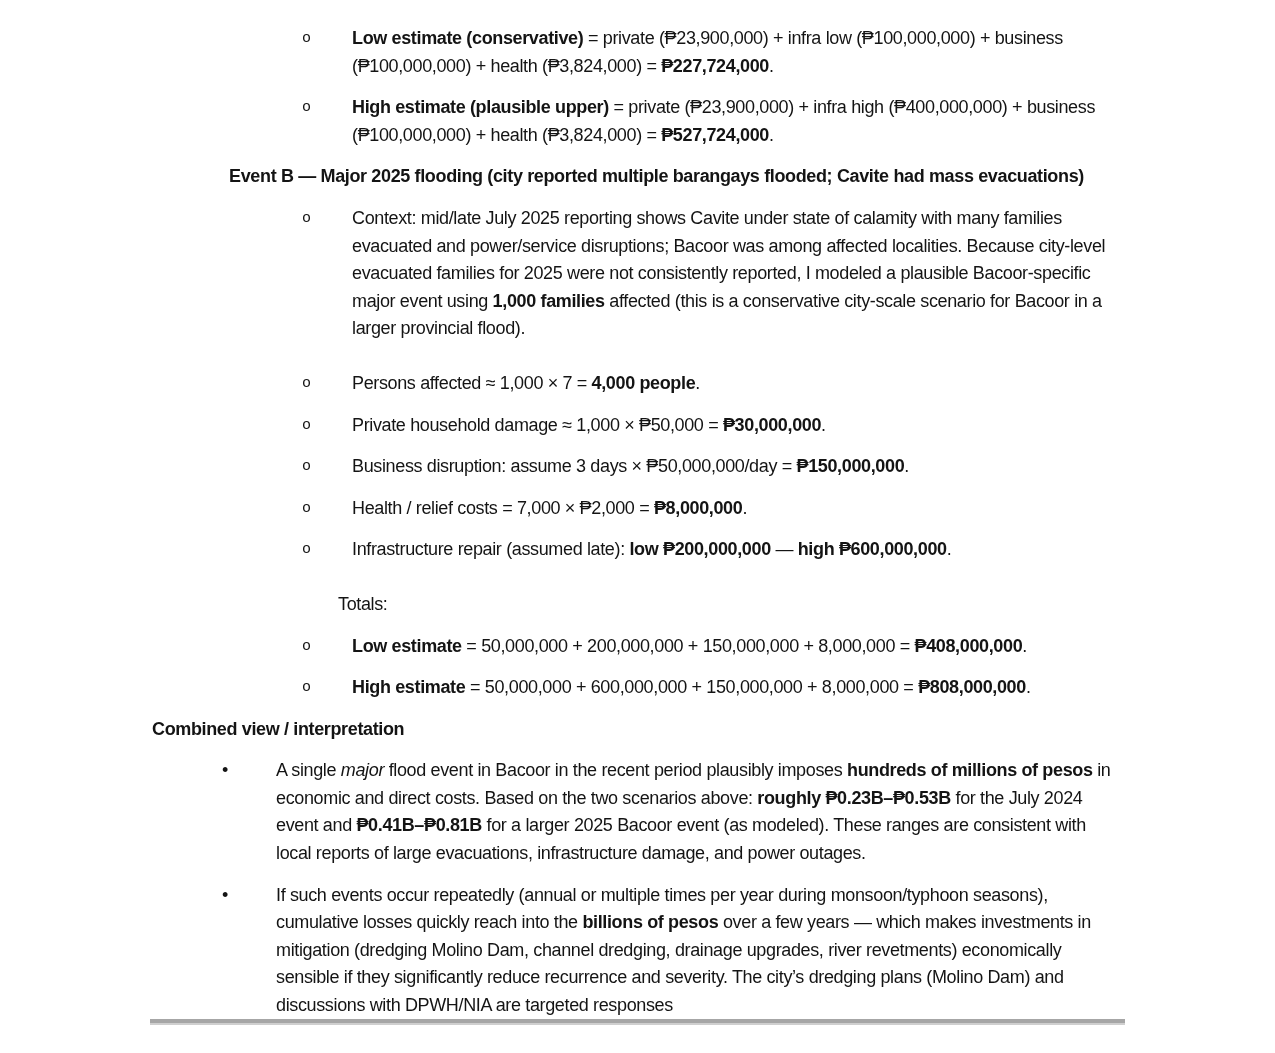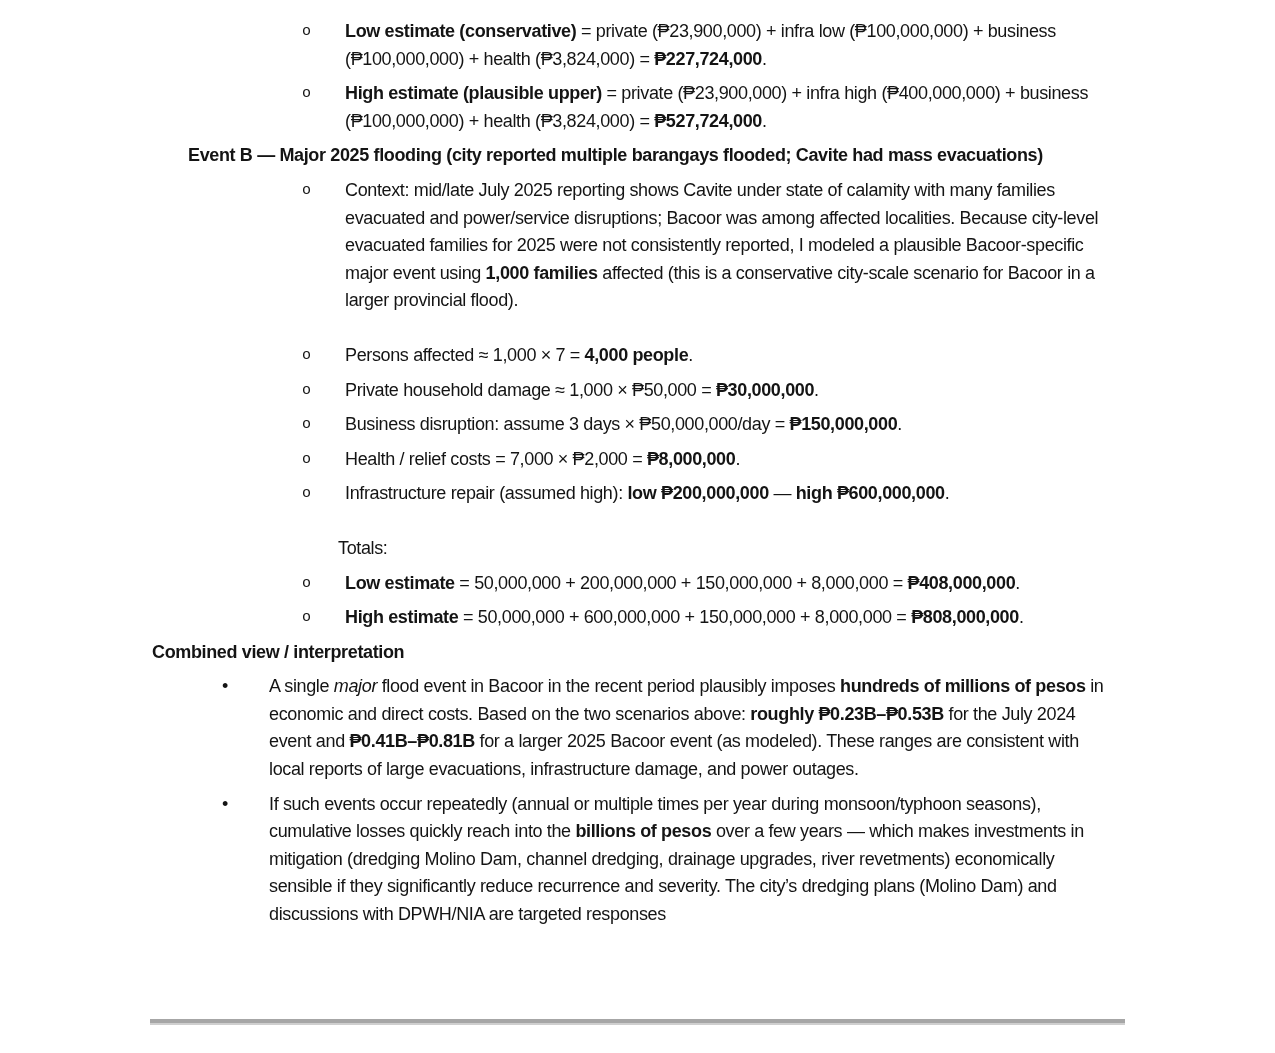--- a/index.html
+++ b/index.html
@@ -18,21 +18,21 @@
     letter-spacing: -0.02em;
     color: #141414;
   }
   .doc {
     position: relative;
     padding: 11px 150px 0 150px;
     width: 975px;
   }
   .doc p { margin: 0; }
   .li { position: relative; }
-  .li p { margin: 7px; }
+  .li p { margin: 14px; }
   
   .l2 { padding-left: 188px; }
   .l2 .mk {
     position: absolute;
     left: 152px;
     top: 0;
     line-height: 27.6px;
     font-family: "Liberation Mono", "DejaVu Sans Mono", monospace;
     font-size: 15px;
   }
@@ -43,20 +43,21 @@
     left: 72px;
     top: 0;
     line-height: 27.6px;
     font-size: 18px;
   }
   .h-event {
     padding-left: 38px;
     font-weight: 700;
     margin-top: 20px;
     margin-bottom: 1px;
+    text-align: center;
   }
   .h-combined {
     padding-left: 2px;
     font-weight: 700;
     margin-top: 34px;
     margin-bottom: 4px;
   }
   .totals-label {
     padding-left: 188px;
     font-weight: 400;
@@ -109,21 +110,21 @@
   <div class="li l2 gap2">
     <span class="mk">o</span>
     <p><span>Business disruption: assume 3 days × ₱50,000,000/day = </span><span class="b">₱150,000,000</span><span>.</span></p>
   </div>
   <div class="li l2 gap2">
     <span class="mk">o</span>
     <p><span>Health / relief costs = 7,000 × ₱2,000 = </span><span class="b">₱8,000,000</span><span>.</span></p>
   </div>
   <div class="li l2 gap27">
     <span class="mk">o</span>
-    <p><span>Infrastructure repair (assumed high): </span><span class="b">low ₱200,000,000</span><span> — </span><span class="b">high ₱600,000,000</span><span>.</span></p>
+    <p><span>Infrastructure repair (assumed late): </span><span class="b">low ₱200,000,000</span><span> — </span><span class="b">high ₱600,000,000</span><span>.</span></p>
   </div>
 
   <p class="totals-label">Totals:</p>
   <div class="li l2 gap2">
     <span class="mk">o</span>
     <p><span class="b">Low estimate</span><span> = 50,000,000 + 200,000,000 + 150,000,000 + 8,000,000 = </span><span class="b">₱408,000,000</span><span>.</span></p>
   </div>
   <div class="li l2">
     <span class="mk">o</span>
     <p><span class="b">High estimate</span><span> = 50,000,000 + 600,000,000 + 150,000,000 + 8,000,000 = </span><span class="b">₱808,000,000</span><span>.</span></p>

